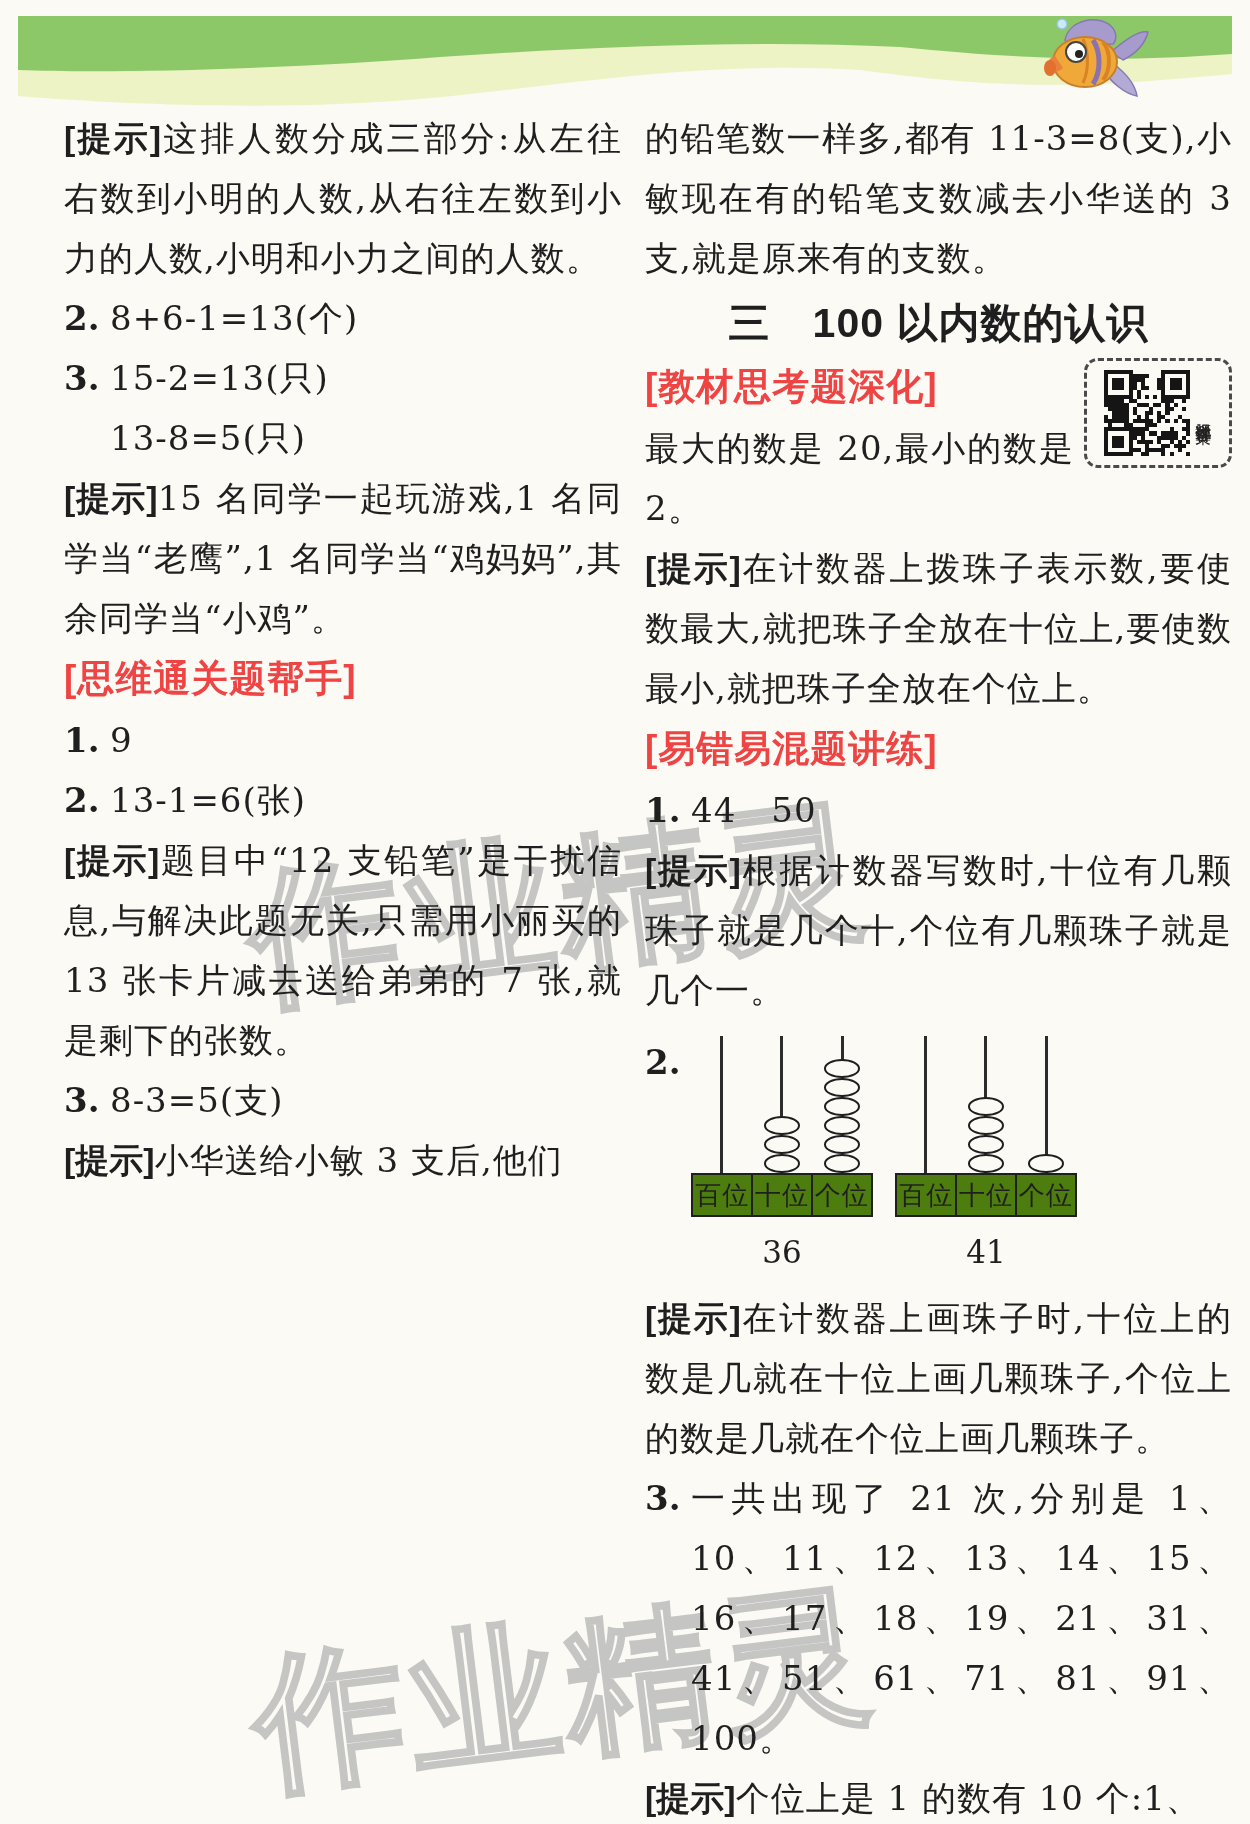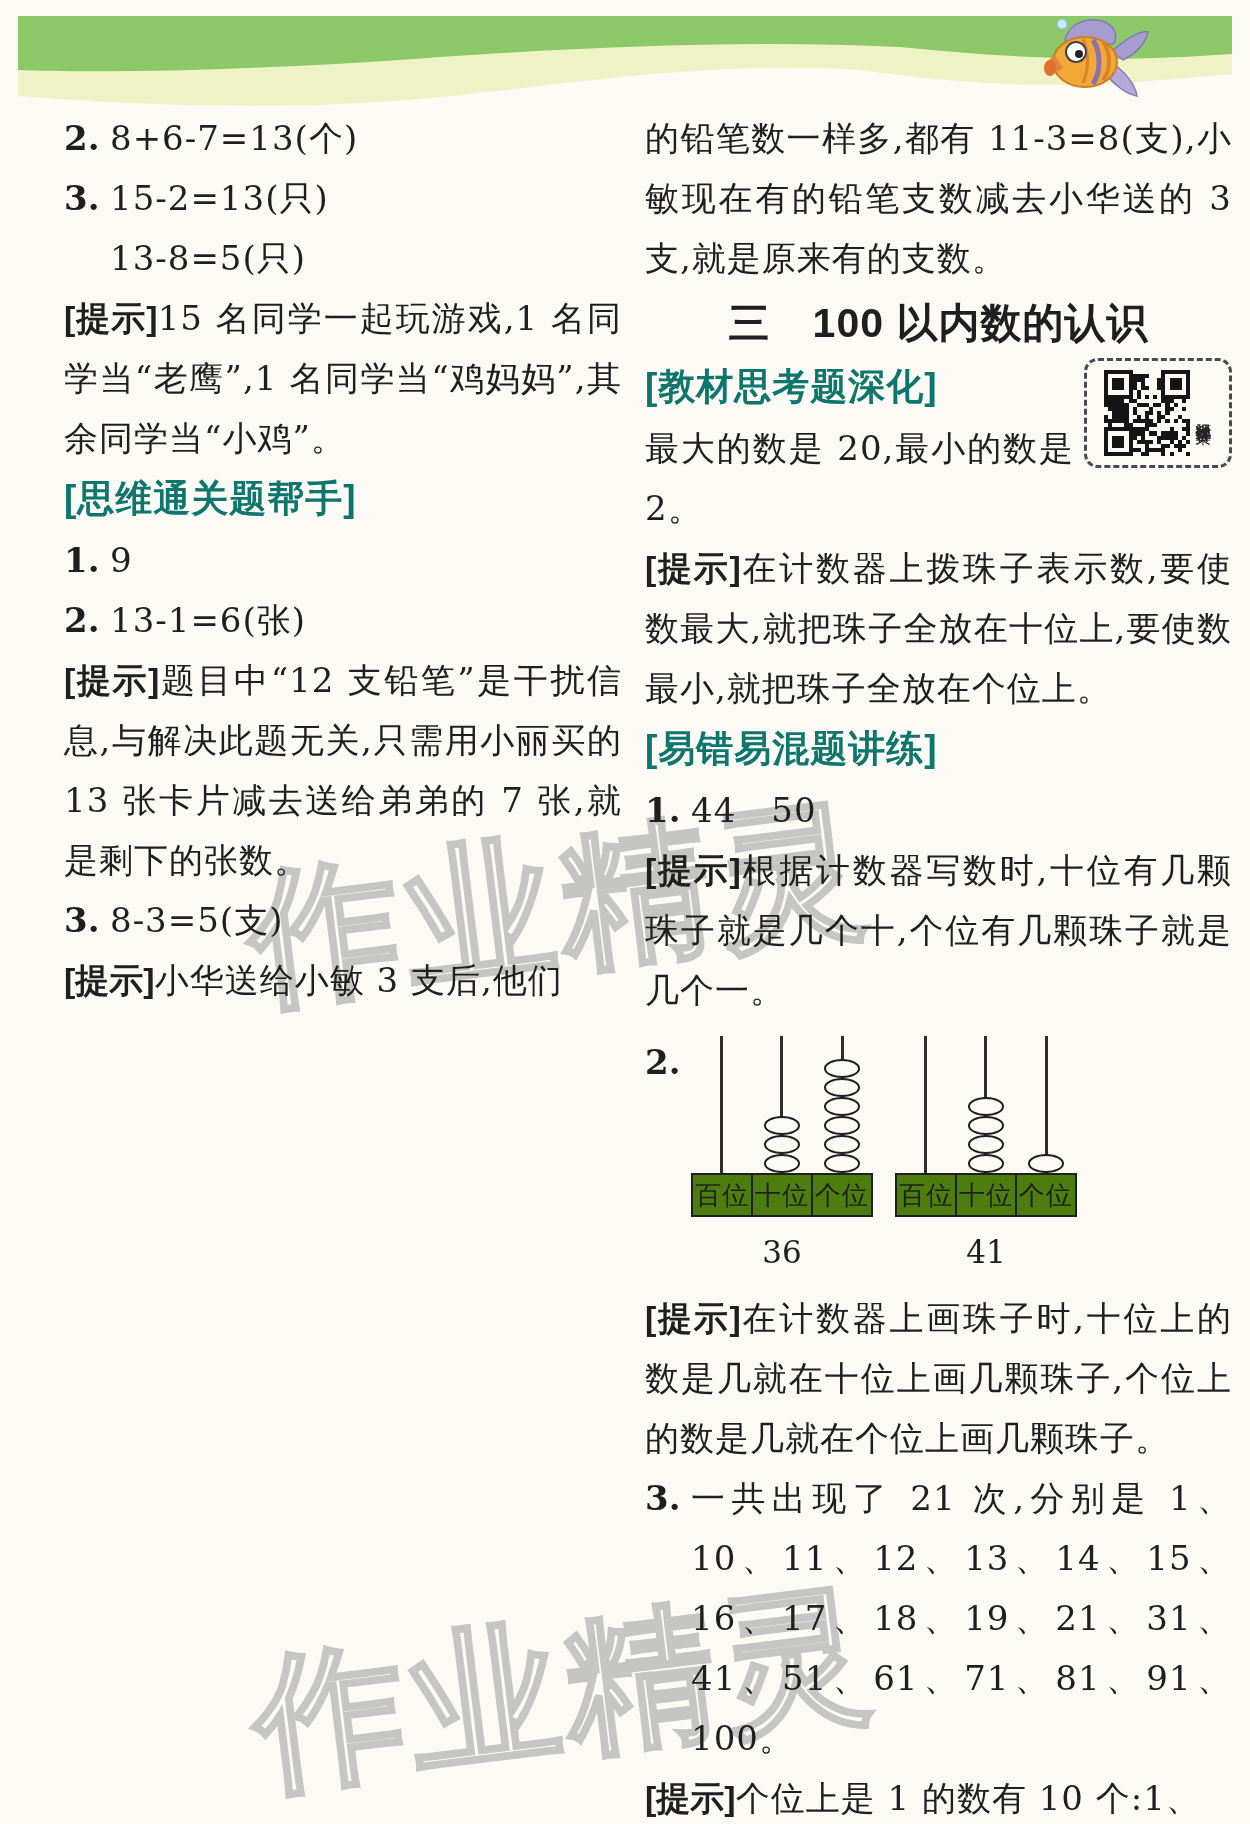--- a/index.html
+++ b/index.html
@@ -19,21 +19,21 @@
   .col-left{left:64px;width:558px;}
   .col-right{left:645px;width:587px;}
 
   .para{font-size:34px;line-height:60px;text-align:justify;letter-spacing:1px;}
   .hint-label{font-family:"Liberation Sans","DejaVu Sans",sans-serif;font-weight:bold;letter-spacing:0;}
   .item{position:relative;padding-left:46px;font-size:34px;line-height:60px;}
   .item .num{position:absolute;left:0;top:0;font-weight:bold;}
   .item-line{text-align:justify;letter-spacing:1px;}
 
   .blue-header{
-    color:#0f766e;font-family:"Liberation Sans","DejaVu Sans",sans-serif;
+    color:#ef4444;font-family:"Liberation Sans","DejaVu Sans",sans-serif;
     font-weight:bold;font-size:37px;line-height:62px;letter-spacing:1px;
   }
   .section-title{
     font-family:"Liberation Sans","DejaVu Sans",sans-serif;
     font-weight:bold;font-size:41px;line-height:66px;text-align:center;letter-spacing:1px;
     margin-top:2px;
   }
 
   .qr-section::after{content:"";display:block;clear:both;}
   .qr-box{
@@ -96,24 +96,25 @@
   </svg>
 
   <svg class="wm" style="left:240px;top:770px;" width="640" height="270" viewBox="0 0 640 270">
     <text x="320" y="185" text-anchor="middle" font-size="150" letter-spacing="6" fill="none" stroke="#a5a5a5" stroke-width="3" transform="rotate(-7 320 135)">作业精灵</text>
   </svg>
   <svg class="wm" style="left:245px;top:1555px;" width="640" height="270" viewBox="0 0 640 270">
     <text x="320" y="185" text-anchor="middle" font-size="150" letter-spacing="6" fill="none" stroke="#a5a5a5" stroke-width="3" transform="rotate(-7 320 135)">作业精灵</text>
   </svg>
 
   <div class="col col-left" id="col-left">
+      <div class="para"><span class="hint-label">[提示]</span><span class="ptext">这排人数分成三部分:从左往右数到小明的人数,从右往左数到小力的人数,小明和小力之间的人数。</span></div>
       <div class="item">
         <span class="num">2.</span>
         <div class="item-body">
-          <div class="item-line">8+6-7=13(个)</div>
+          <div class="item-line">8+6-1=13(个)</div>
         </div>
       </div>
       <div class="item">
         <span class="num">3.</span>
         <div class="item-body">
           <div class="item-line">15-2=13(只)</div>
           <div class="item-line">13-8=5(只)</div>
         </div>
       </div>
       <div class="para"><span class="hint-label">[提示]</span><span class="ptext">15 名同学一起玩游戏,1 名同学当“老鹰”,1 名同学当“鸡妈妈”,其余同学当“小鸡”。</span></div>

